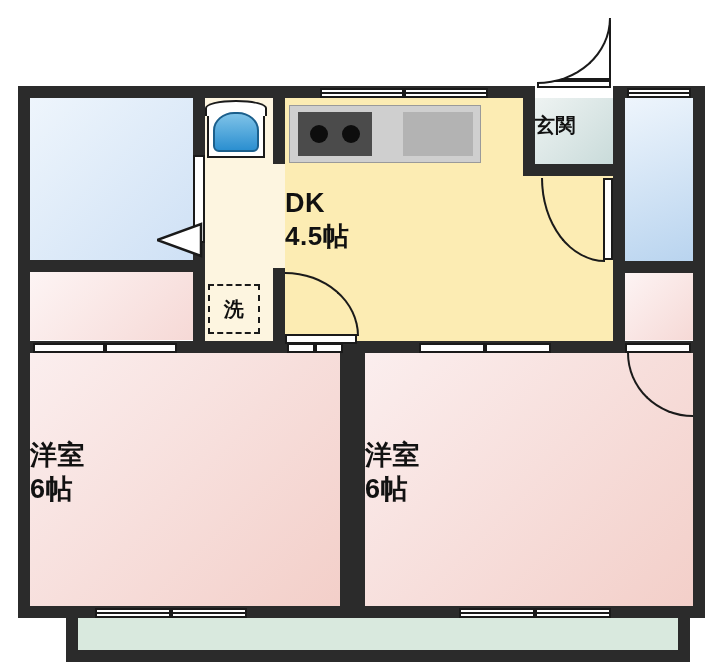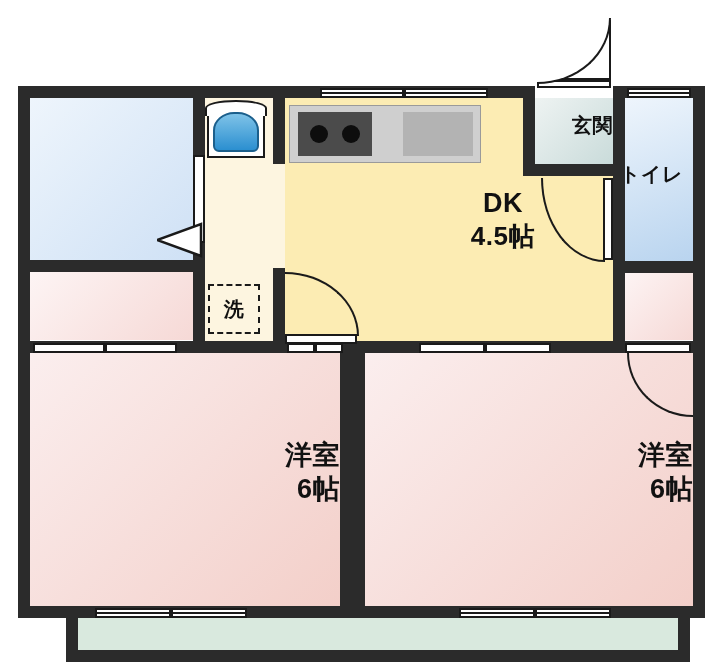--- a/index.html
+++ b/index.html
@@ -23,21 +23,21 @@
   }
   .wall {
     position: absolute;
     background: #2b2b2b;
     box-sizing: border-box;
   }
   .label {
     position: absolute;
     color: #111111;
     font-weight: bold;
-    text-align: right;
+    text-align: left;
     line-height: 1.15;
     white-space: nowrap;
     letter-spacing: 0.5px;
   }
   .lbl-lg { font-size: 27px; }
   .lbl-md { font-size: 23px; }
   .lbl-sm { font-size: 20px; }
   .lbl-dk-name { font-size: 27px; font-weight: bold; }
   .lbl-dk-size { font-size: 26px; font-weight: bold; }
 
@@ -299,25 +299,24 @@
               border-bottom-left-radius:100%; box-sizing:border-box; background:transparent;"></div>
 
   <div class="doorgap" style="left:193px; top:155px; width:12px; height:88px; background:#ffffff; border:2px solid #1a1a1a;"></div>
   <svg class="fold" width="48" height="40" viewBox="0 0 48 40" style="left:157px; top:222px;">
     <polygon points="0,18 44,2 44,34" fill="#ffffff" stroke="#1a1a1a" stroke-width="2.5"></polygon>
   </svg>
 
 
 
   <div class="label lbl-dk-name" style="left:285px; top:188px; width:238px;">DK</div>
-  <div class="label lbl-dk-size" style="left:285px; top:222px; width:238px;padding-left:12px;">4.5帖</div>
+  <div class="label lbl-dk-size" style="left:285px; top:222px; width:238px;">4.5帖</div>
 
   <div class="label lbl-sm" style="left:535px; top:114px; width:78px;">玄関</div>
 
-  <div class="label lbl-sm" style="left:620px; top:163px; width:100px; text-align:left;">トイレ</div>
 
   <div class="label lbl-lg" style="left:30px; top:440px; width:310px;">洋室</div>
   <div class="label lbl-lg" style="left:30px; top:474px; width:310px;">6帖</div>
 
   <div class="label lbl-lg" style="left:365px; top:440px; width:328px;">洋室</div>
   <div class="label lbl-lg" style="left:365px; top:474px; width:328px;">6帖</div>
 
 
 </div>
 

